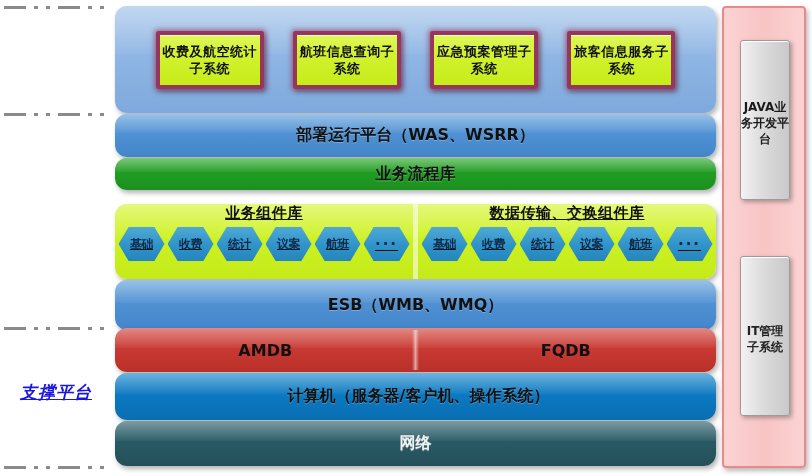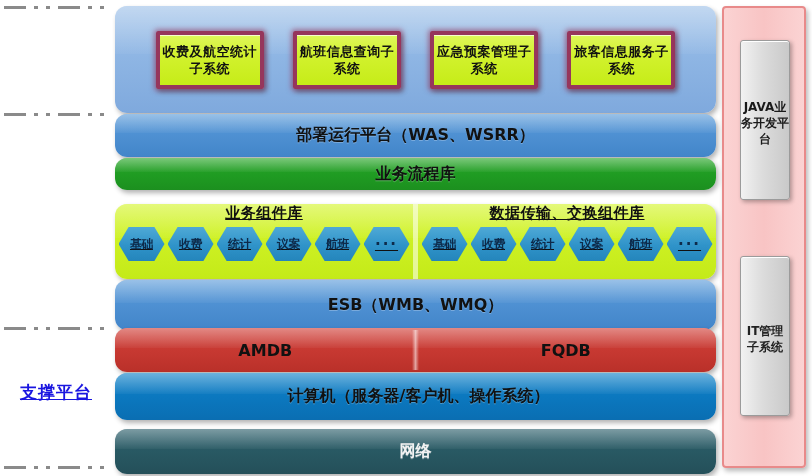--- a/index.html
+++ b/index.html
@@ -68,21 +68,21 @@
     pointer-events:none;
   }
 
   .band-app      { background: linear-gradient(to bottom,#9dc0e8 0%,#8fb6e4 45%,#7fa9dd 100%); }
   .band-deploy   { background: linear-gradient(to bottom,#5b9bd9 0%,#4e90d2 50%,#4285c9 100%); }
   .band-process  { background: linear-gradient(to bottom,#2aa62a 0%,#1f9b22 55%,#1c8f1f 100%); }
   .band-comp     { background: linear-gradient(to bottom,#d4f52a 0%,#ccf022 55%,#c4ea18 100%); }
   .band-esb      { background: linear-gradient(to bottom,#5b9bd9 0%,#4e90d2 50%,#4285c9 100%); }
   .band-db       { background: linear-gradient(to bottom,#d1413a 0%,#c63831 55%,#b93029 100%); }
   .band-compute  { background: linear-gradient(to bottom,#1283c9 0%,#0b77be 55%,#0a6eb2 100%); }
-  .band-network  { background: linear-gradient(to bottom,#2c5f6b 0%,#285862 55%,#244f59 100%); margin-top: 8px; }
+  .band-network  { background: linear-gradient(to bottom,#2c5f6b 0%,#285862 55%,#244f59 100%); }
 
   
   .sub-row {
     position: absolute; inset: 0;
     display: flex; align-items: center; justify-content: space-around;
     padding: 0 26px;
     z-index: 3;
   }
   .sub-box {
     width: 108px; height: 58px;
@@ -162,21 +162,21 @@
 </head>
 <body>
 
 <div id="root">
 
   <div class="sep dashdot" style="top:6px;"></div>
   <div class="sep dashdot" style="top:113px;"></div>
   <div class="sep dashdot" style="top:327px;"></div>
   <div class="sep dashdot" style="top:466px;"></div>
 
-  <div class="tier-label" style="top:382px;">
+  <div class="tier-label" style="top:382px;font-style:italic;">
     <div>支撑平台</div>
   </div>
 
   <div id="stack">
 
     <div class="band band-app gloss" style="top:0px; height:107px;">
       <div class="sub-row">
         <div class="sub-box">收费及航空统计子系统</div>
         <div class="sub-box">航班信息查询子系统</div>
         <div class="sub-box">应急预案管理子系统</div>

